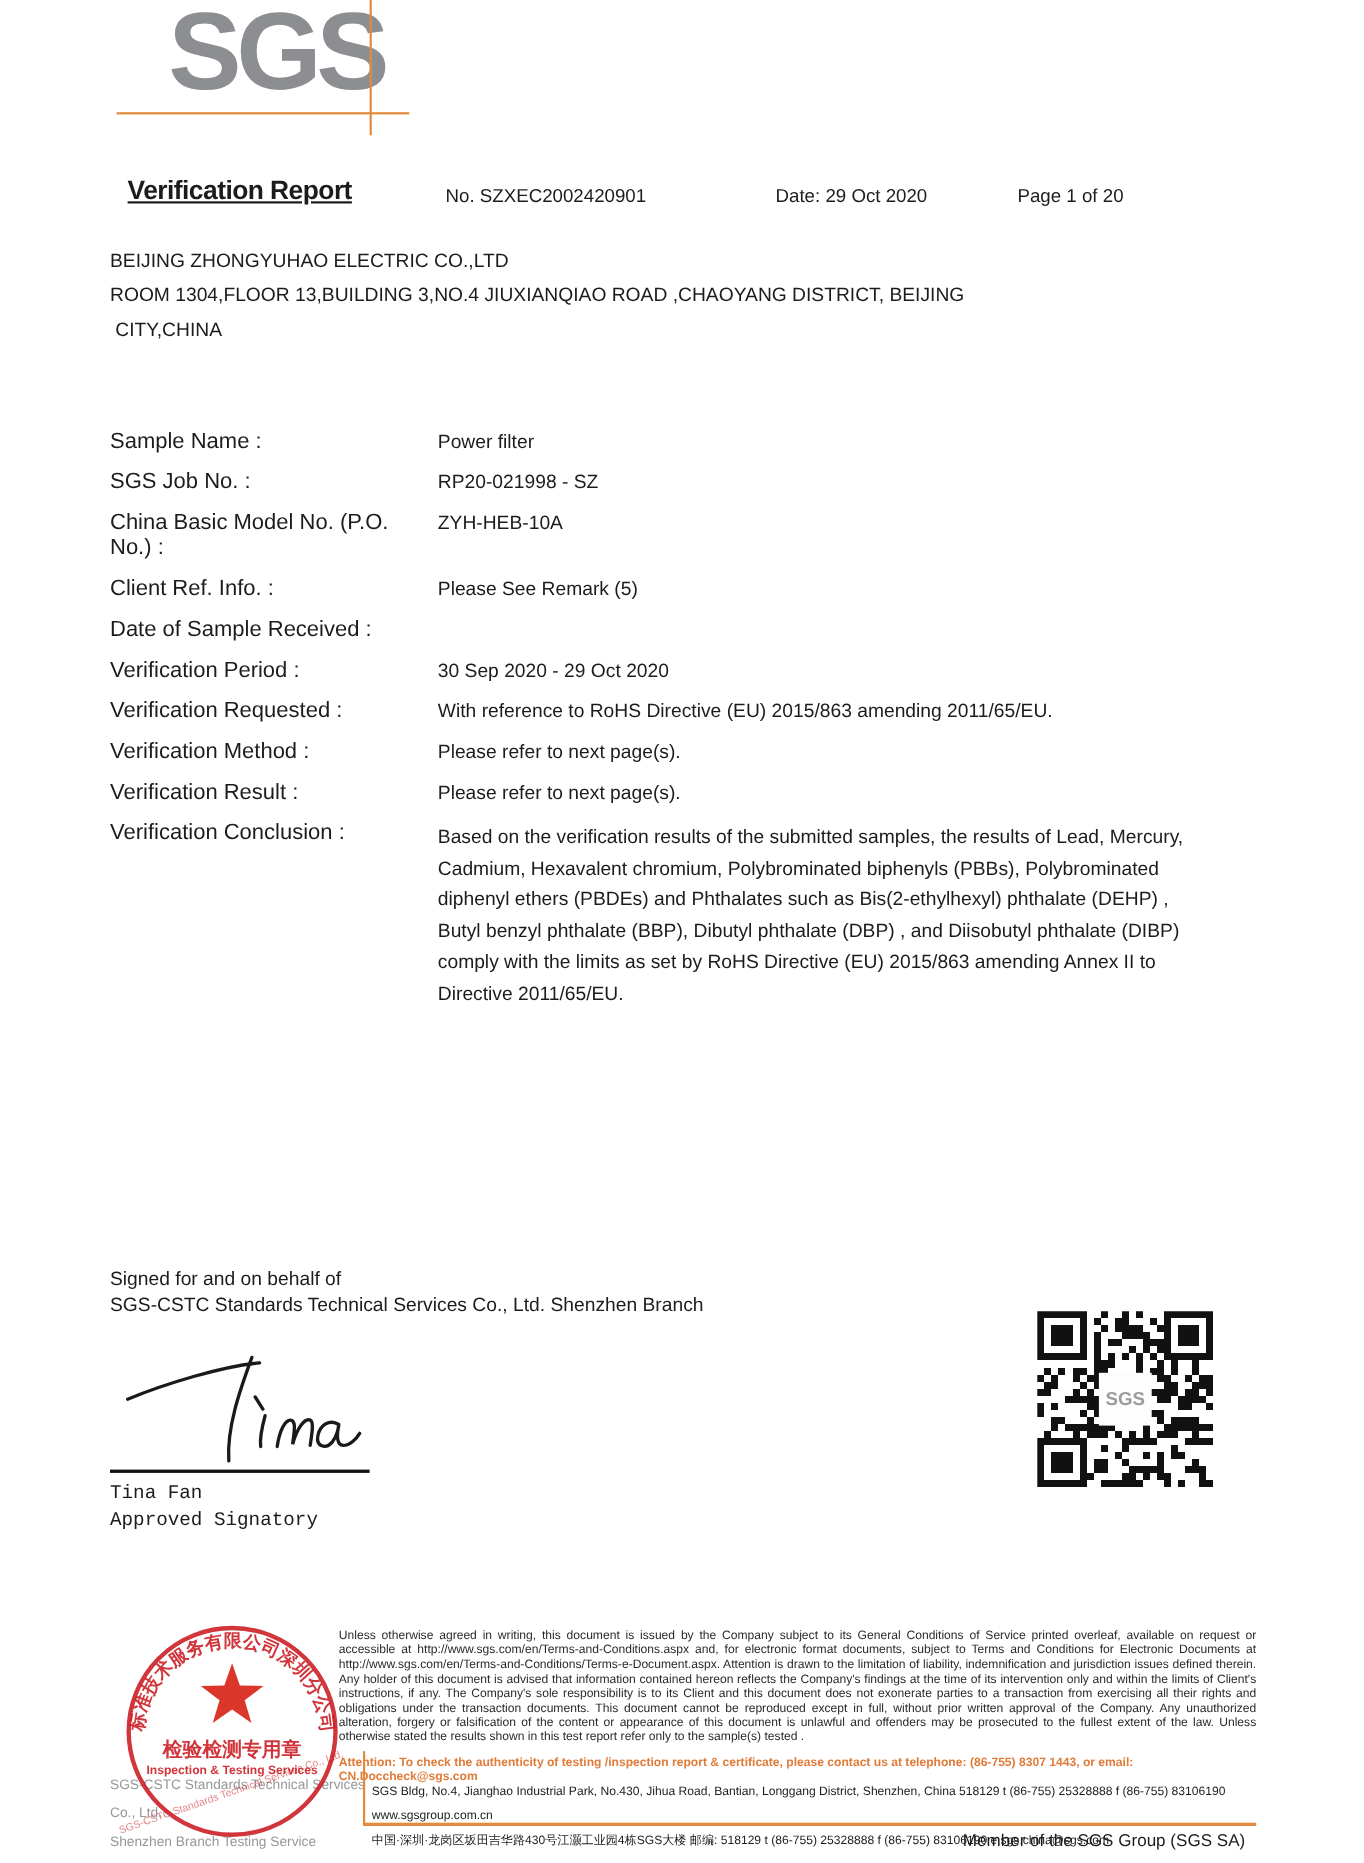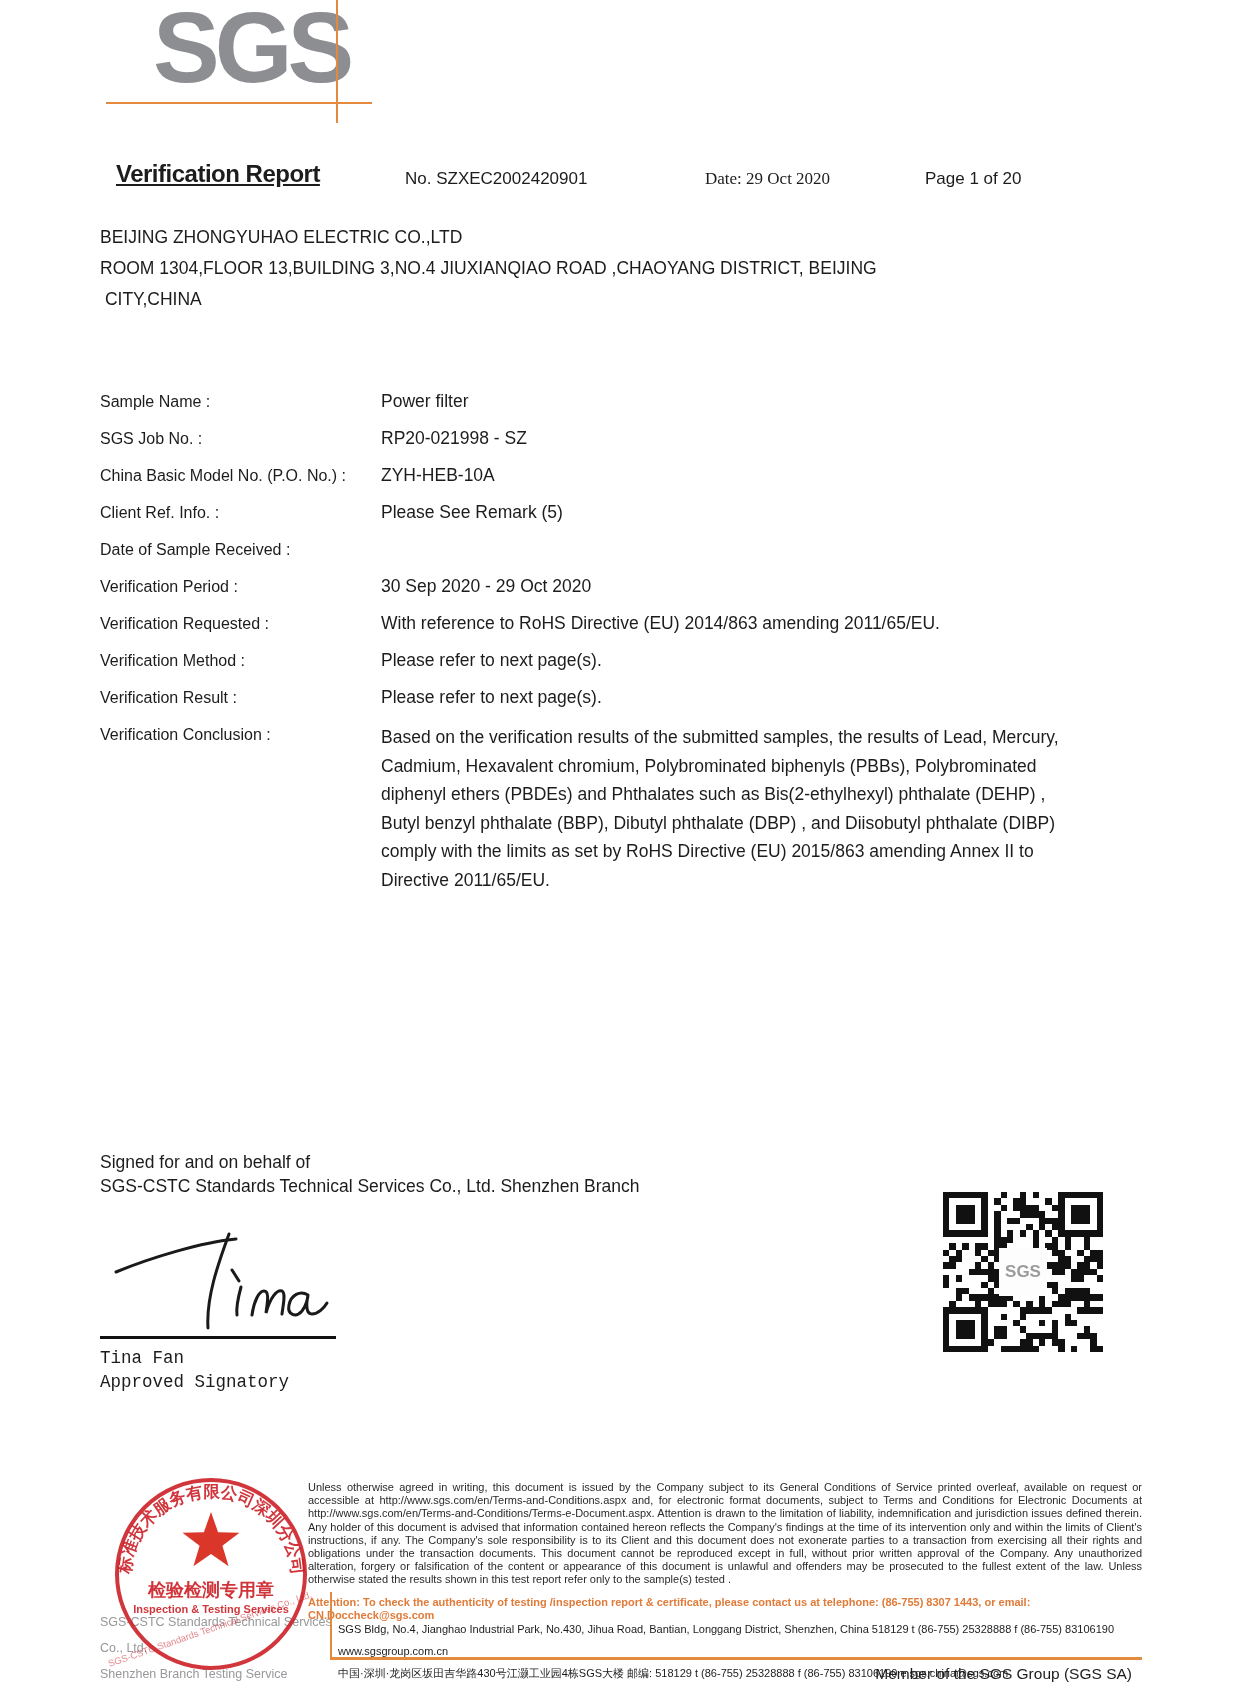--- a/index.html
+++ b/index.html
@@ -20,31 +20,31 @@
     font-size:100px;font-weight:bold;letter-spacing:-5px;
     color:#8d8e91;line-height:114px;
   }
   .cross-h{left:106px;top:102px;width:266px;height:2px;background:#e38a3e;}
   .cross-v{left:336px;top:0;width:2px;height:123px;background:#e38a3e;}
 
   
   .doc-title{left:116px;top:160px;font-size:24px;font-weight:bold;letter-spacing:-0.5px;text-decoration:underline;}
   .hdr-item{top:169px;font-size:17px;}
   .hdr-no{left:405px;}
-  .hdr-date{left:705px;font-family:Liberation Serif, serif;}
+  .hdr-date{left:705px;}
   .hdr-page{left:925px;}
 
   
   .client{left:100px;top:222px;width:1000px;font-size:17.5px;line-height:31px;}
   .pre{white-space:pre-wrap;}
 
   
   .fields{left:100px;top:390px;width:1048px;}
   .frow{display:flex;margin-bottom:14px;}
-  .flabel{width:270px;flex:none;font-size:16px;line-height:23px;padding-right:11px;}
+  .flabel{width:270px;flex:none;font-size:20px;line-height:23px;padding-right:28px;}
   .fvalue{width:680px;font-size:17.5px;line-height:23px;}
   .frow.tall .fvalue{line-height:28.5px;}
 
   
   .signed{left:100px;top:1150px;font-size:17.5px;line-height:24px;}
   .sig-svg{left:110px;top:1232px;}
   .sig-line{left:100px;top:1336px;width:236px;height:2.5px;background:#111;}
   .sig-name{left:100px;top:1346px;font-size:17.5px;line-height:24px;font-family:Liberation Mono, monospace;}
 
   
@@ -111,21 +111,21 @@
       </div>
     <div class="frow">
         <div class="flabel">Date of Sample Received :</div>
       </div>
     <div class="frow">
         <div class="flabel">Verification Period :</div>
         <div class="fvalue">30 Sep 2020 - 29 Oct 2020</div>
       </div>
     <div class="frow">
         <div class="flabel">Verification Requested :</div>
-        <div class="fvalue">With reference to RoHS Directive (EU) 2014/863 amending 2011/65/EU.</div>
+        <div class="fvalue">With reference to RoHS Directive (EU) 2015/863 amending 2011/65/EU.</div>
       </div>
     <div class="frow">
         <div class="flabel">Verification Method :</div>
         <div class="fvalue">Please refer to next page(s).</div>
       </div>
     <div class="frow">
         <div class="flabel">Verification Result :</div>
         <div class="fvalue">Please refer to next page(s).</div>
       </div>
     <div class="frow tall">

